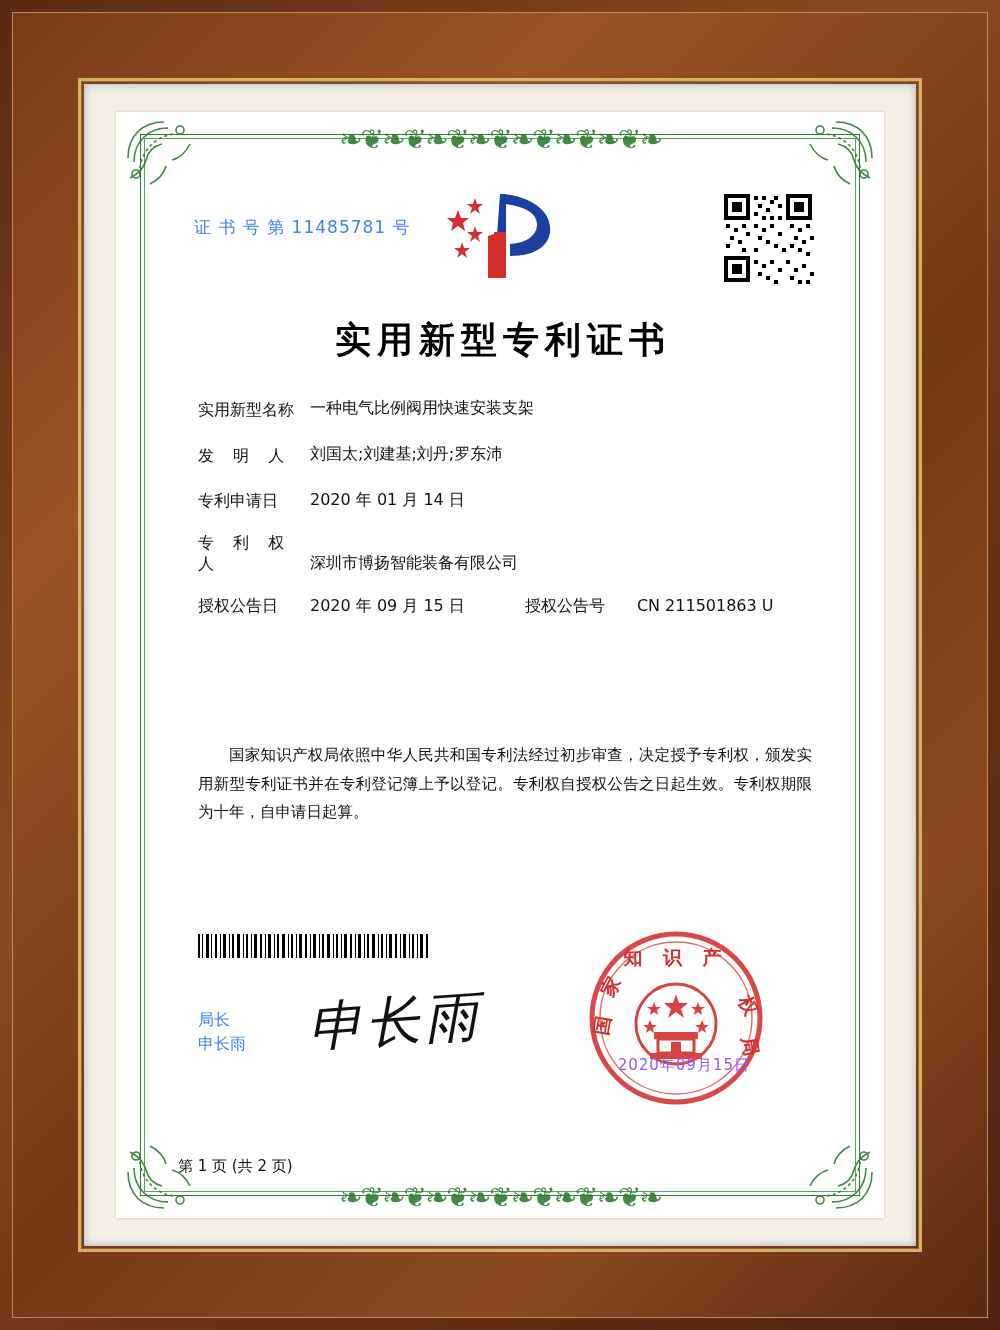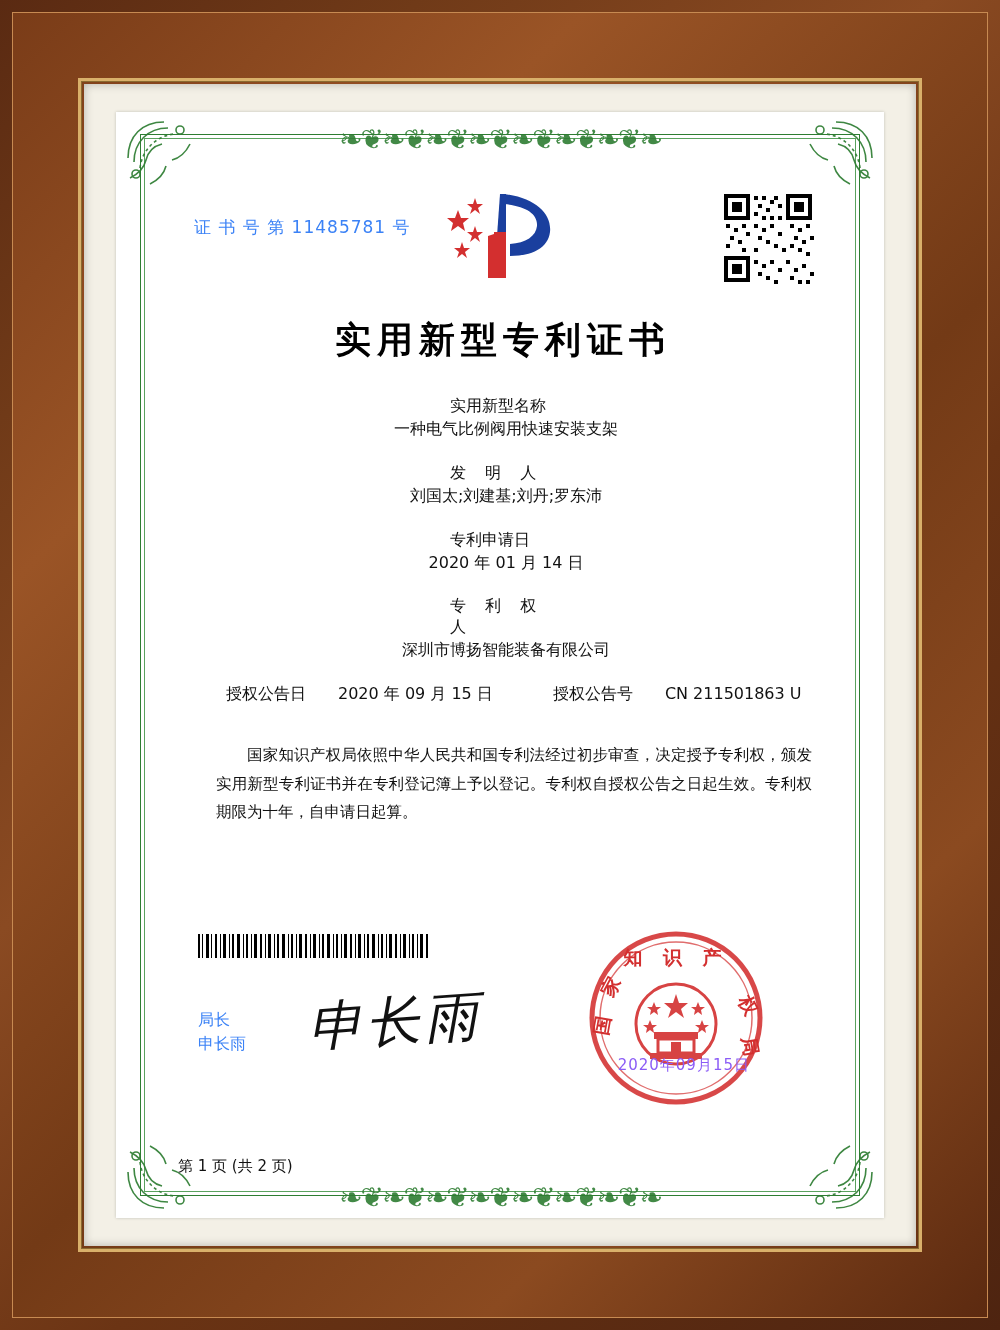--- a/index.html
+++ b/index.html
@@ -66,34 +66,34 @@
   }
   .logo{position:absolute;left:50%;top:0px;transform:translateX(-50%);width:150px;height:110px;}
   .qr{position:absolute;right:14px;top:6px;width:92px;height:92px;}
   .title{
     position:absolute;top:130px;left:0;right:0;text-align:center;
     font-family:"DejaVu Sans",sans-serif;font-weight:bold;font-size:36px;
     letter-spacing:6px;color:#000;
   }
   .fields{position:absolute;top:210px;left:20px;right:14px;font-size:16px;color:#111;
           font-family:"DejaVu Sans",sans-serif;}
-  .row{display:flex;margin-bottom:21px;align-items:center;flex-direction:column;}
+  .row{display:flex;margin-bottom:21px;align-items:flex-end;}
   .lab{width:112px;flex:none;letter-spacing:0px;}
   .lab.sp{letter-spacing:7px;}
   .val{flex:1;line-height:1.55;}
-  .row2col{display:flex;margin-bottom:18px;margin-left:28px;}
+  .row2col{display:flex;margin-bottom:18px;}
   .row2col .half{display:flex;}
   .row2col .lab2{width:112px;flex:none;}
   .gap{width:60px;flex:none;}
   .para{
     position:absolute;top:555px;left:20px;right:16px;
     font-family:"DejaVu Serif","Liberation Serif",serif;
     font-size:15.5px;line-height:1.85;color:#111;text-align:justify;
   }
-  .para p{margin:0 0 2px 18px;text-indent:2em;}
+  .para p{margin:0 0 2px 0;text-indent:2em;}
   .barcode{position:absolute;left:20px;top:748px;height:24px;width:232px;}
   .sign-label{
     position:absolute;left:20px;top:822px;font-size:16px;line-height:1.5;
     font-family:"DejaVu Sans",sans-serif;color:#3b82f6;
   }
   .signature{
     position:absolute;left:130px;top:800px;font-size:54px;color:#111;
     font-family:"Liberation Serif",serif;font-style:italic;transform:rotate(-4deg);
     letter-spacing:4px;
   }

